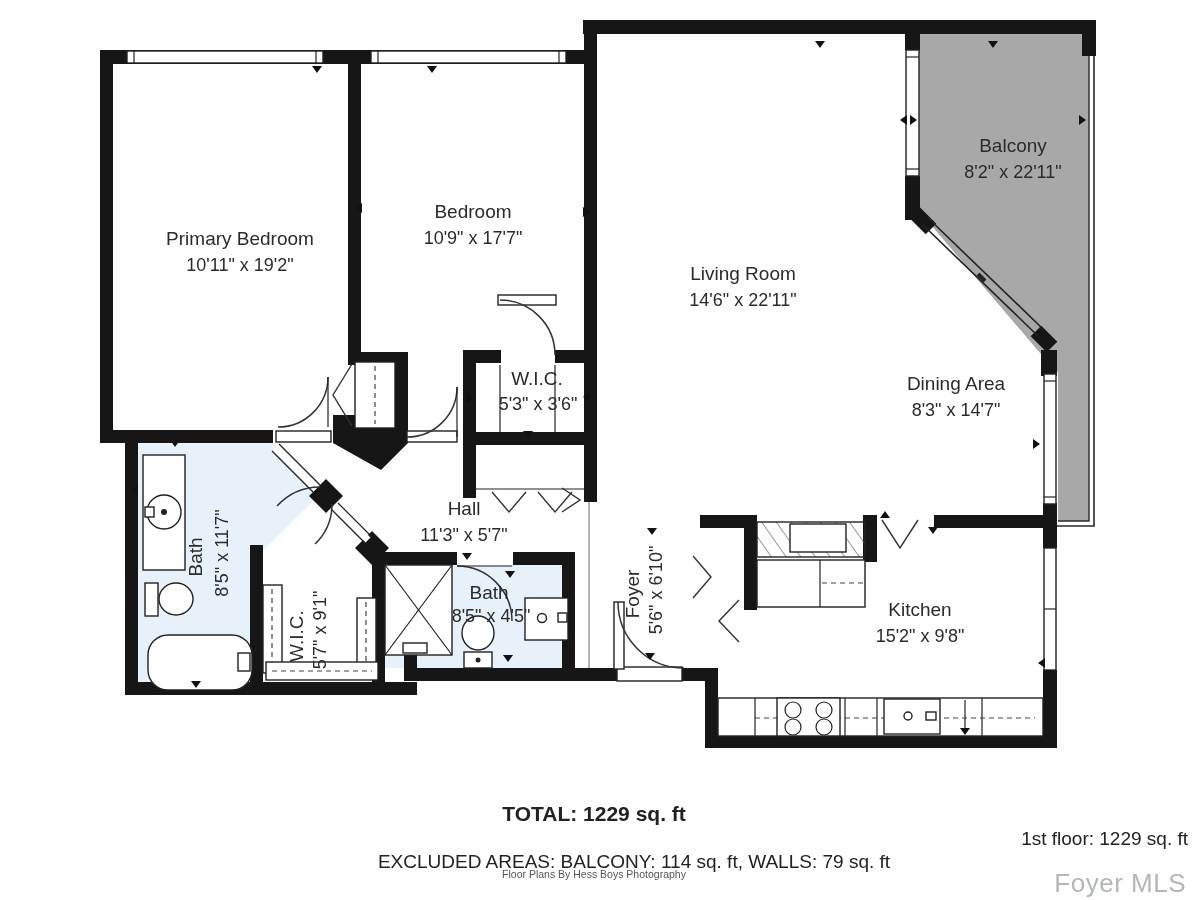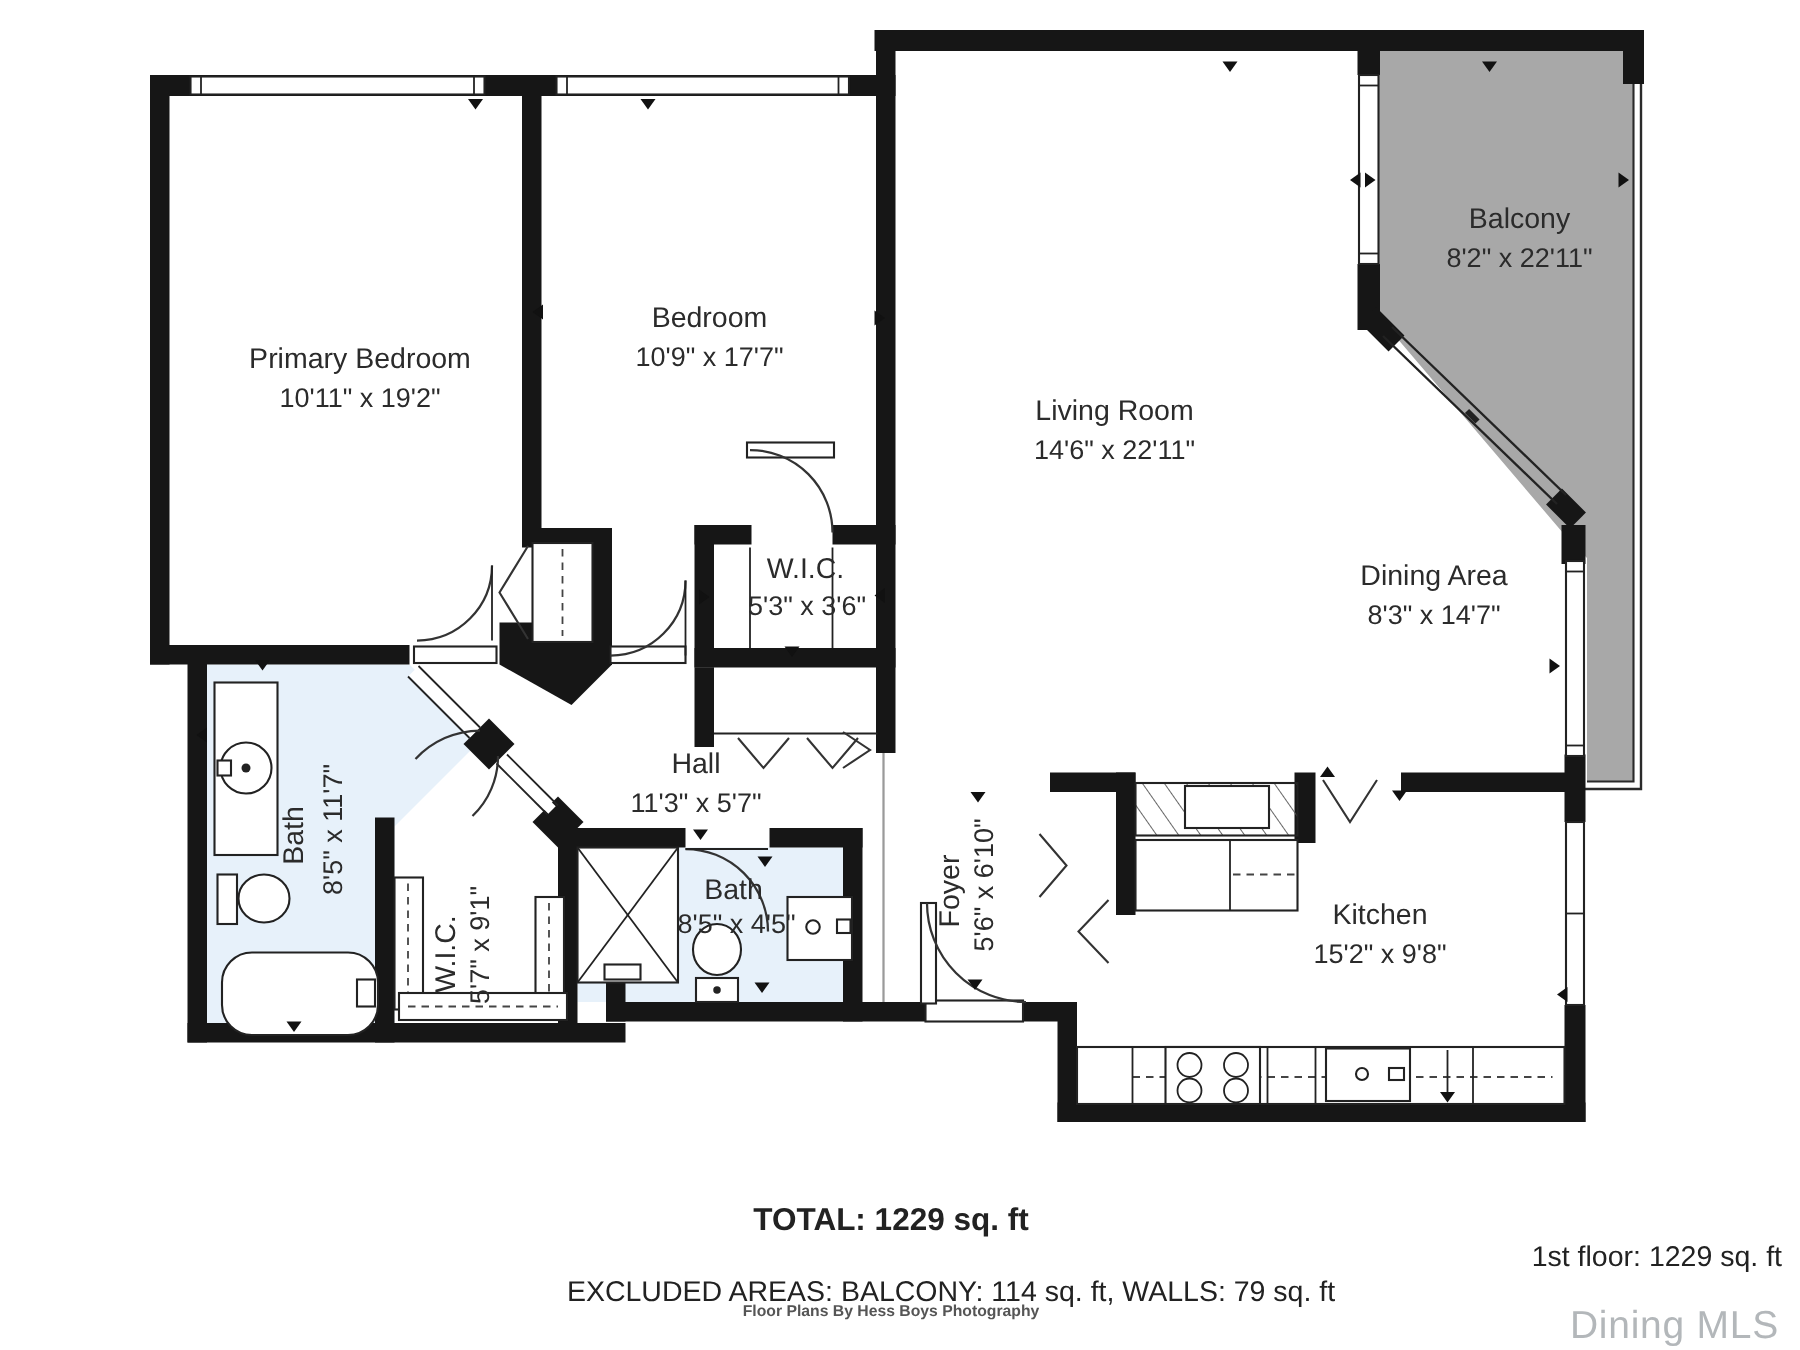--- a/index.html
+++ b/index.html
@@ -12,21 +12,21 @@
   .arc{stroke:#333333;stroke-width:1.5;fill:none;}
   .chev{stroke:#333333;stroke-width:1.4;fill:none;}
   .dash{stroke:#444444;stroke-width:1.2;fill:none;stroke-dasharray:5,4;}
   .mark{fill:#111111;}
   .room-name{font-size:19px;fill:#2b2b2b;text-anchor:middle;}
   .room-dims{font-size:18px;fill:#2b2b2b;text-anchor:middle;}
   .footer-line{position:absolute;left:0;width:1188px;text-align:center;color:#222222;}
   #f-total{top:802px;font-size:21px;font-weight:bold;}
   #f-floor{top:828px;font-size:19px;text-align:right;}
   #f-excluded{top:851px;font-size:19px;margin-left:40px;}
-  #f-credit{top:868px;font-size:10.5px;color:#555555;font-weight:bold;}
+  #f-credit{top:868px;font-size:10.5px;color:#555555;font-weight:normal;}
   #watermark{position:absolute;right:14px;top:868px;font-size:26px;color:#b3b7ba;letter-spacing:0.5px;}
 </style>
 </head>
 <body>
 
 <div id="stage">
 <svg width="1200" height="795" viewBox="0 0 1200 795">
   <defs>
     <pattern id="hatch" width="12" height="12" patternUnits="userSpaceOnUse" patternTransform="rotate(-35)">
       <line x1="0" y1="0" x2="0" y2="12" stroke="#555" stroke-width="1.2"></line>
@@ -287,14 +287,14 @@
 
     <text class="room-name" x="920" y="616">Kitchen</text>
     <text class="room-dims" x="920" y="642">15'2" x 9'8"</text>
   </g>
 </svg>
 
 <div class="footer-line" id="f-total">TOTAL: 1229 sq. ft</div>
 <div class="footer-line" id="f-floor">1st floor: 1229 sq. ft</div>
 <div class="footer-line" id="f-excluded">EXCLUDED AREAS: BALCONY: 114 sq. ft, WALLS: 79 sq. ft</div>
 <div class="footer-line" id="f-credit">Floor Plans By Hess Boys Photography</div>
-<div id="watermark">Dining MLS</div>
+<div id="watermark">Foyer MLS</div>
 </div>
 
 </body></html>

